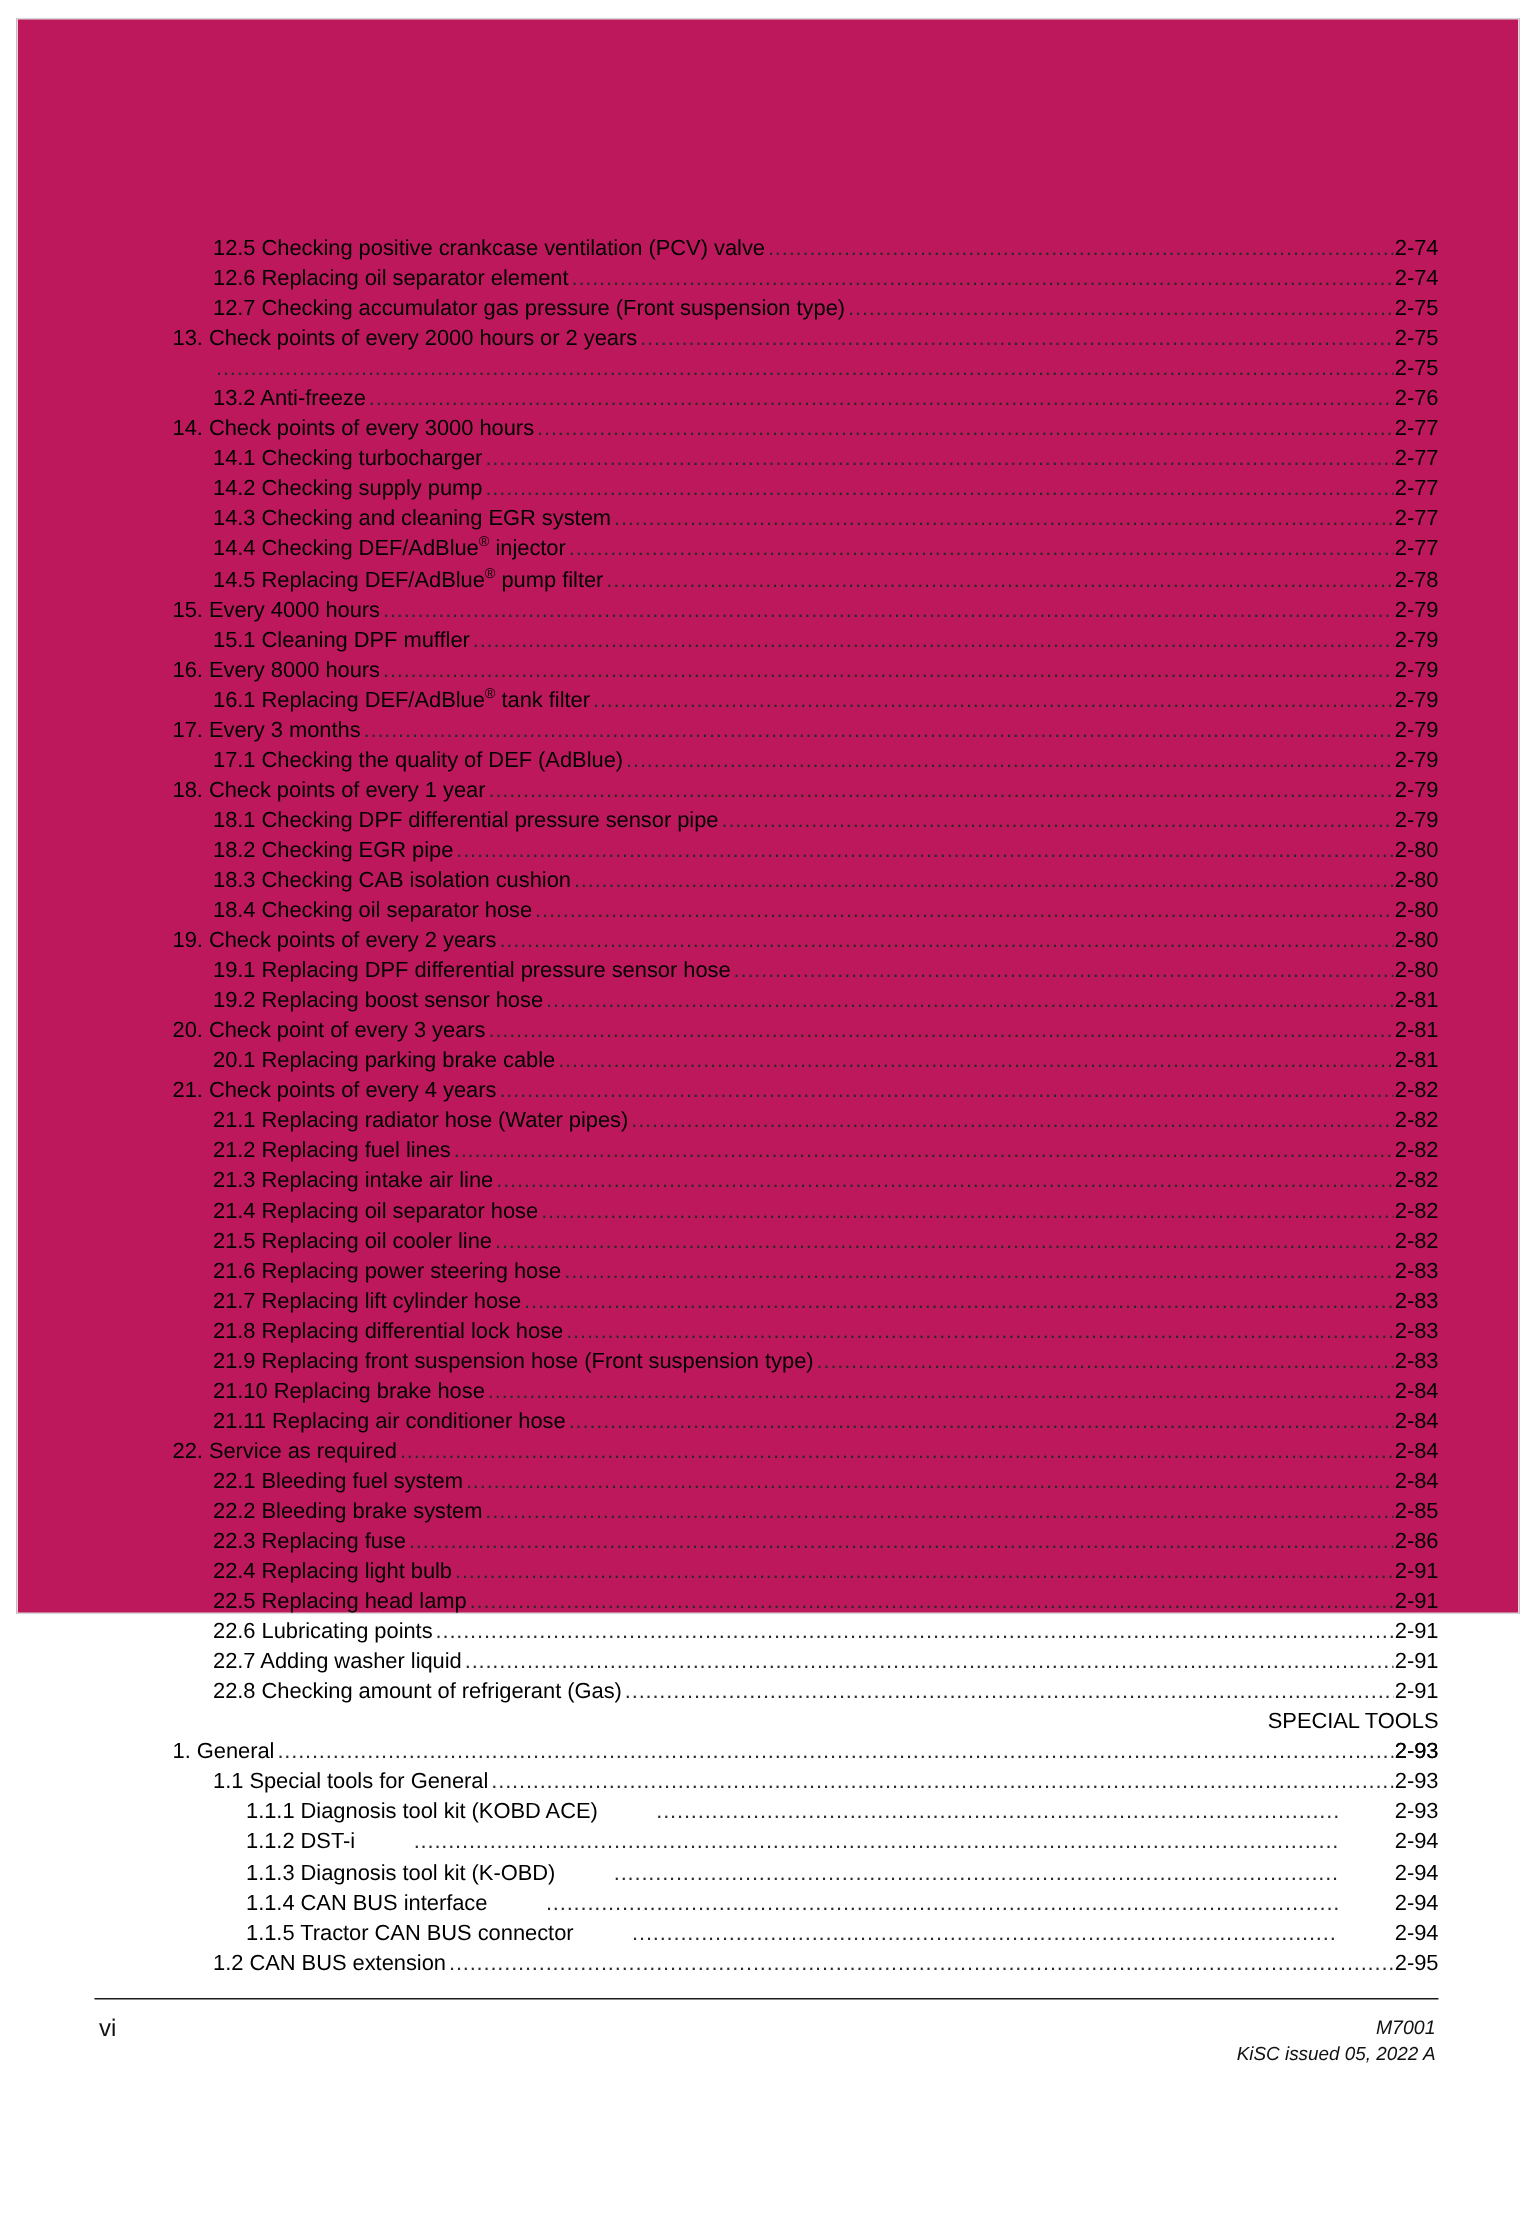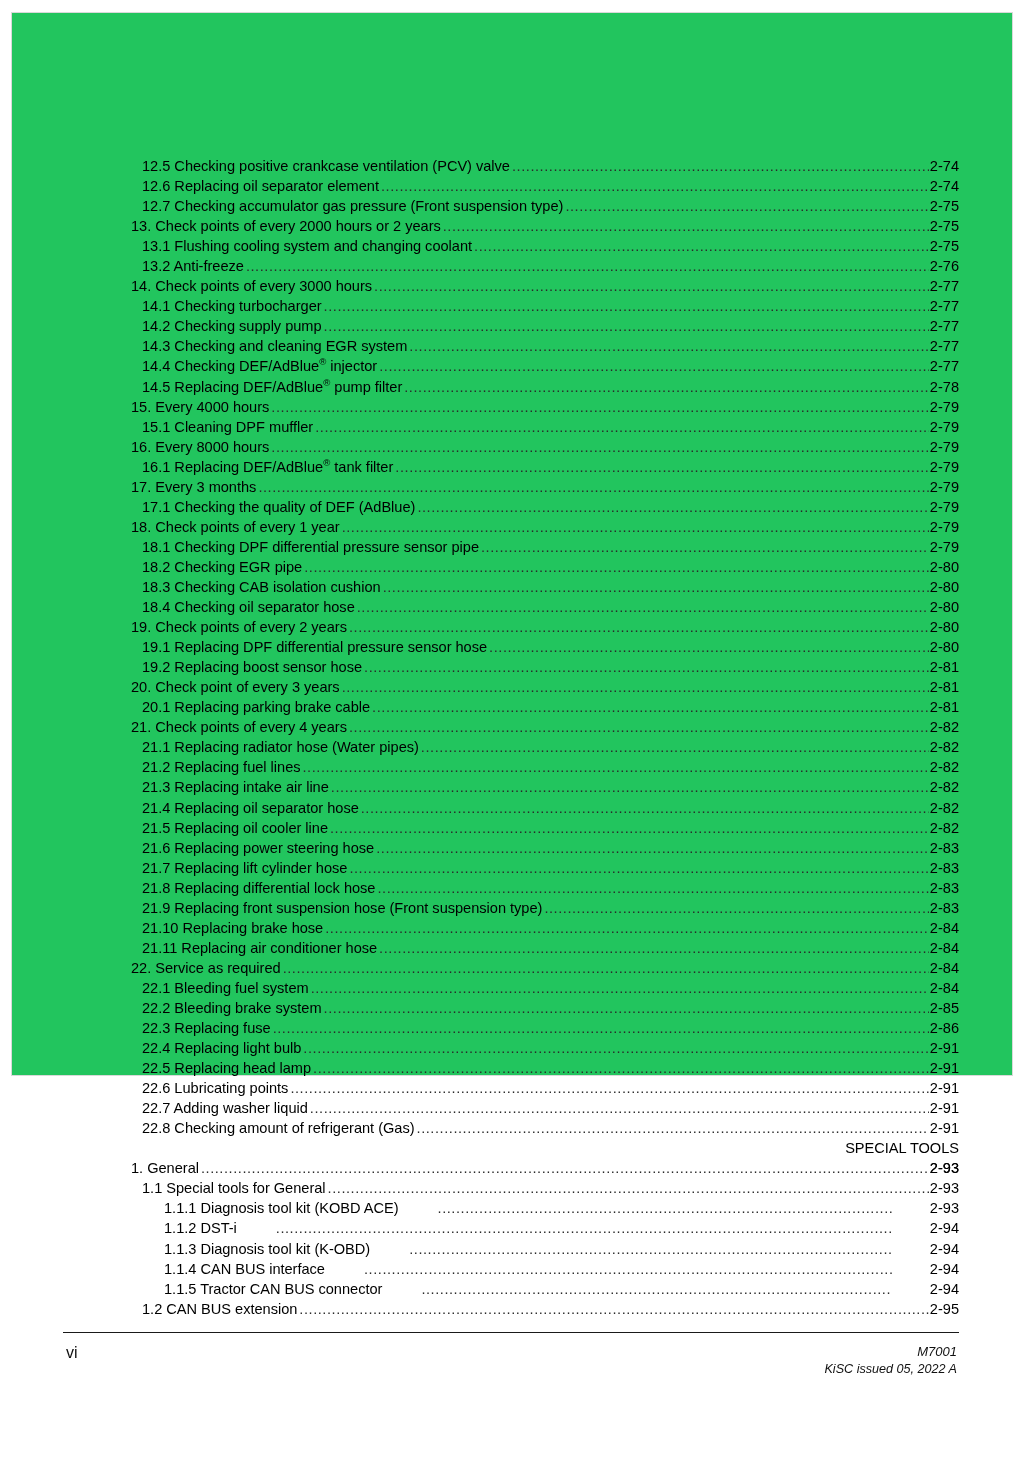--- a/index.html
+++ b/index.html
@@ -14,21 +14,21 @@
     color: #000000;
     overflow: hidden;
   }
 
   #page {
     position: absolute;
     left: 11px;
     top: 12px;
     width: 1002px;
     height: 1064px;
-    background: #22c55e;
+    background: #be185d;
     border: 1px solid #d9d9d9;
   }
 
   #content {
     position: absolute;
     left: 51px;
     top: 143px;
     width: 896px;
   }
 
@@ -67,21 +67,21 @@
     letter-spacing: -0.02px;
   }
 
   
   .lv0 { padding-left: 0px; flex-direction: column; }
   .lv1 { padding-left: 52px; }
   .lv2 { padding-left: 79px; }
   .lv3 { padding-left: 101px; gap: 37px; }
 
   
-  .lv1 .lbl { margin-left: 16px; }
+  .lv1 .lbl { margin-left: 0; }
 
   sup.reg {
     font-size: 9.6px;
     vertical-align: super;
     line-height: 0;
   }
 
   #footer-rule {
     position: absolute;
     left: 51px;
@@ -132,21 +132,20 @@
         <span class="lbl">12.7 Checking accumulator gas pressure (Front suspension type)</span>
         <span class="leader"></span>
         <span class="pg">2-75</span>
       </div>
       <div class="toc-row lv1">
         <span class="lbl">13. Check points of every 2000 hours or 2 years</span>
         <span class="leader"></span>
         <span class="pg">2-75</span>
       </div>
       <div class="toc-row lv2">
-        <span class="lbl">13.1 Flushing cooling system and changing coolant</span>
         <span class="leader"></span>
         <span class="pg">2-75</span>
       </div>
       <div class="toc-row lv2">
         <span class="lbl">13.2 Anti-freeze</span>
         <span class="leader"></span>
         <span class="pg">2-76</span>
       </div>
       <div class="toc-row lv1">
         <span class="lbl">14. Check points of every 3000 hours</span>

